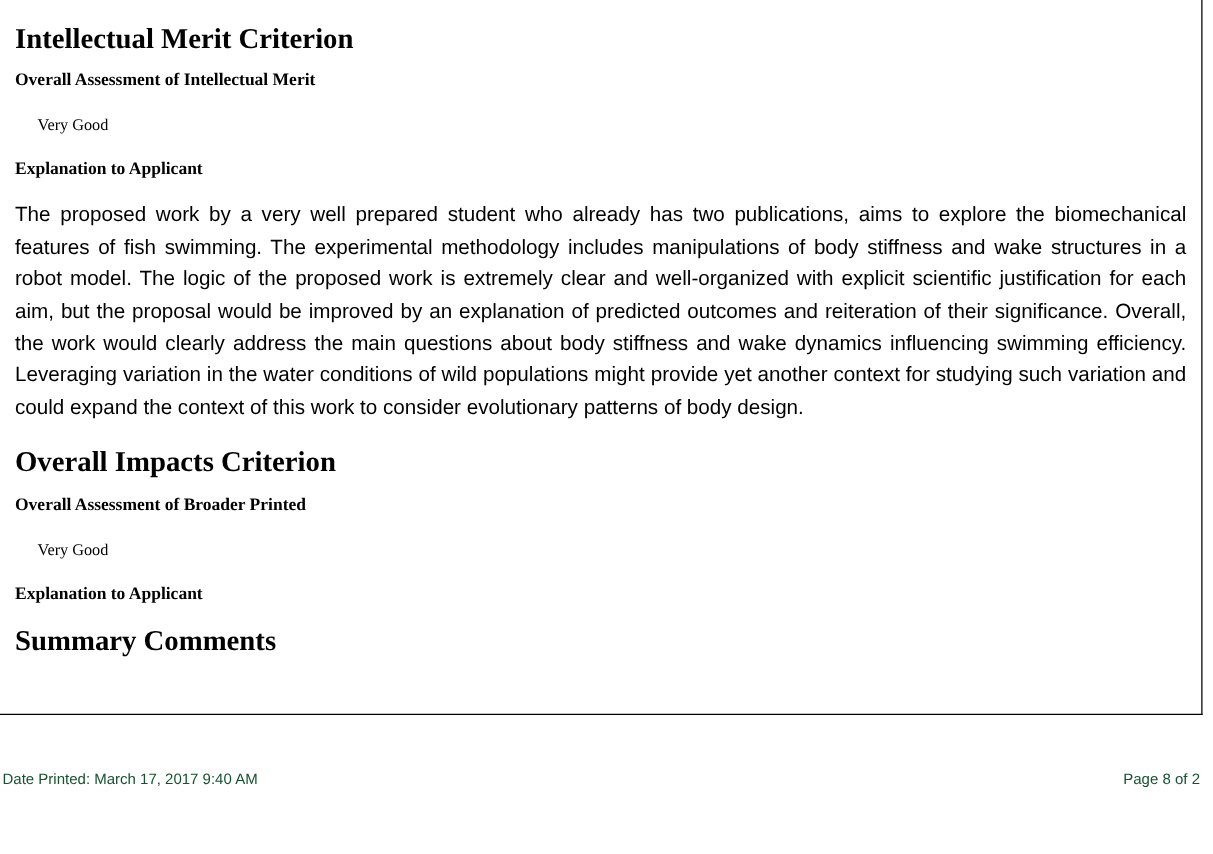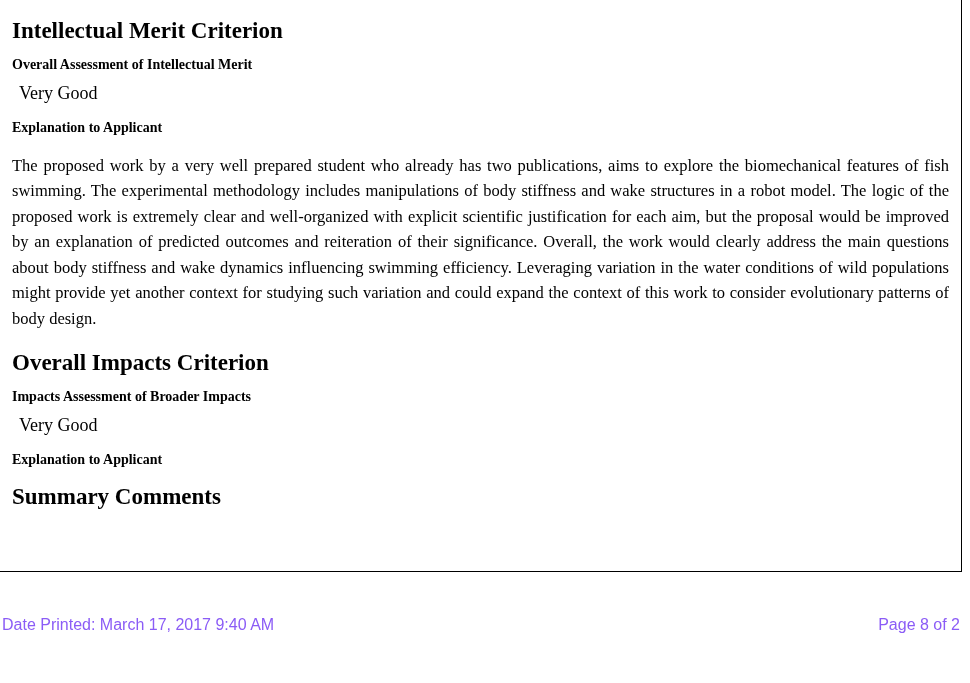--- a/index.html
+++ b/index.html
@@ -40,41 +40,41 @@
     line-height: 1.1;
   }
   h2.sub-title {
     font-family: "Liberation Serif", serif;
     font-weight: bold;
     font-size: 14px;
     margin: 14px 0 1px 0;
     line-height: 1.15;
   }
   p.body-text {
-    font-family: Liberation Serif, serif;
+    font-family: Liberation Sans, sans-serif;
     font-size: 16.5px;
     line-height: 1.55;
     margin: 16px 0 0 0;
     text-align: justify;
   }
   p.value-text {
     font-family: "Liberation Serif", serif;
-    font-size: 18px;
+    font-size: 13px;
     line-height: 1.45;
-    margin: 7px;
+    margin: 18px;
   }
   .footer {
     position: absolute;
     left: 0;
     top: 608px;
     width: 962px;
     height: 40px;
     font-family: "Liberation Sans", sans-serif;
-    font-size: 16px;
-    color: #8b5cf6;
+    font-size: 12px;
+    color: #14532d;
   }
   .footer .left {
     position: absolute;
     left: 2px;
     top: 8px;
   }
   .footer .right {
     position: absolute;
     right: 2px;
     top: 8px;
@@ -90,21 +90,21 @@
     <h1 class="section-title">Intellectual Merit Criterion</h1>
 
     <h2 class="sub-title">Overall Assessment of Intellectual Merit</h2>
     <p class="value-text">Very Good</p>
 
     <h2 class="sub-title">Explanation to Applicant</h2>
     <p class="body-text">The proposed work by a very well prepared student who already has two publications, aims to explore the biomechanical features of fish swimming. The experimental methodology includes manipulations of body stiffness and wake structures in a robot model. The logic of the proposed work is extremely clear and well-organized with explicit scientific justification for each aim, but the proposal would be improved by an explanation of predicted outcomes and reiteration of their significance. Overall, the work would clearly address the main questions about body stiffness and wake dynamics influencing swimming efficiency. Leveraging variation in the water conditions of wild populations might provide yet another context for studying such variation and could expand the context of this work to consider evolutionary patterns of body design.</p>
 
     <h1 class="section-title" style="margin-top:18px;">Overall Impacts Criterion</h1>
 
-    <h2 class="sub-title">Impacts Assessment of Broader Impacts</h2>
+    <h2 class="sub-title">Overall Assessment of Broader Printed</h2>
     <p class="value-text">Very Good</p>
 
     <h2 class="sub-title">Explanation to Applicant</h2>
 
     <h1 class="section-title" style="margin-top:16px;font-family:Liberation Serif, serif;">Summary Comments</h1>
 
   </div>
 
   <div class="footer">
     <div class="left">Date Printed: March 17, 2017 9:40 AM</div>

